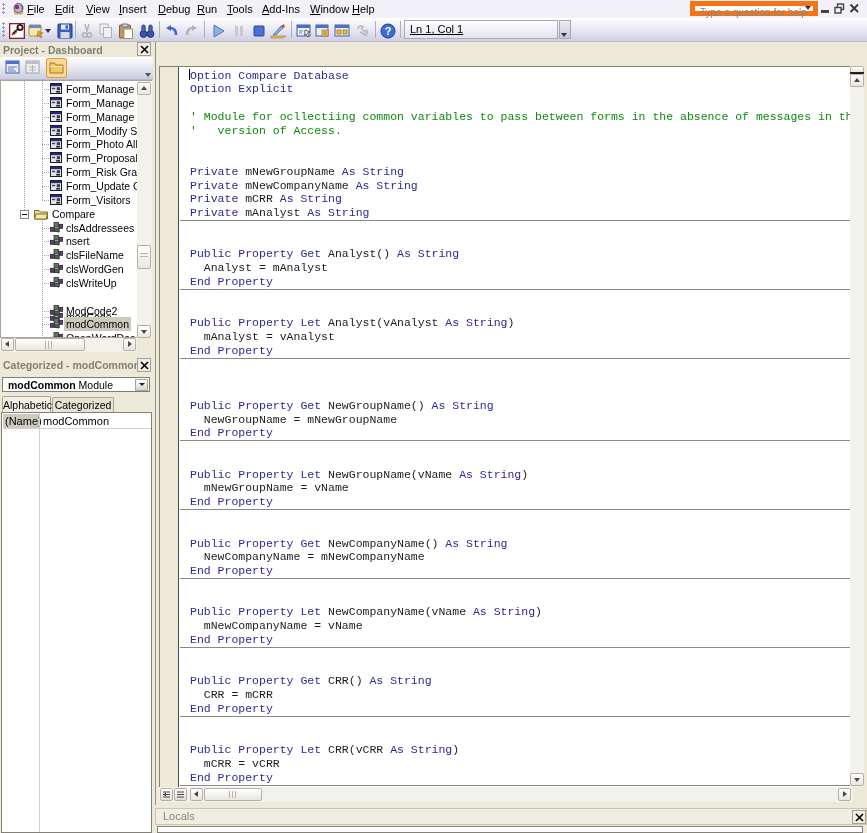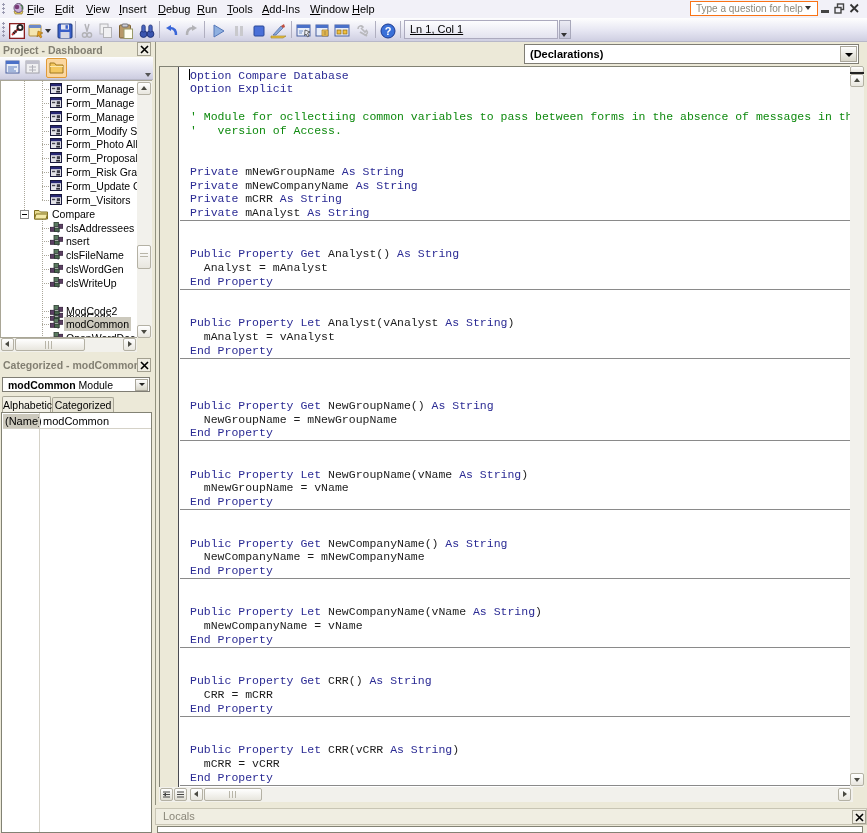--- a/index.html
+++ b/index.html
@@ -49,21 +49,21 @@
   <div class="mi" style="left:27px"><u>F</u>ile</div>
   <div class="mi" style="left:55px"><u>E</u>dit</div>
   <div class="mi" style="left:86px"><u>V</u>iew</div>
   <div class="mi" style="left:119px"><u>I</u>nsert</div>
   <div class="mi" style="left:158px"><u>D</u>ebug</div>
   <div class="mi" style="left:197px"><u>R</u>un</div>
   <div class="mi" style="left:227px"><u>T</u>ools</div>
   <div class="mi" style="left:262px"><u>A</u>dd-Ins</div>
   <div class="mi" style="left:310px"><u>W</u>indow</div>
   <div class="mi" style="left:352px"><u>H</u>elp</div>
-  <div class="abs" style="left:690px;top:1px;width:128px;height:15px;background:#fff;border:1px solid #f97316;color:#8a887c;line-height:14px;padding-left:5px;font-size:10px;">Type a question for help</div>
+  <div class="abs" style="left:690px;top:1px;width:128px;height:15px;background:#fff;border:5px solid #f97316;color:#8a887c;line-height:14px;padding-left:5px;font-size:10px;">Type a question for help</div>
   <div class="arrow" style="left:805px;top:6px;border:3.5px solid transparent;border-top:4px solid #333;"></div>
   <div class="abs" style="left:821px;top:10px;width:8px;height:3px;background:#444;"></div>
   <svg class="abs" style="left:834px;top:3px" width="11" height="11">
       <rect x="3.5" y="1" width="6" height="5.5" fill="none" stroke="#444" stroke-width="1.4"></rect>
       <rect x="1" y="4.5" width="6" height="5.5" fill="#f2f1f8" stroke="#444" stroke-width="1.4"></rect>
     </svg>
   <svg class="abs" style="left:849px;top:3px" width="11" height="11">
       <path d="M1.5 1.5 L9 9 M9 1.5 L1.5 9" stroke="#333" stroke-width="1.8"></path>
     </svg>
 </div>
@@ -466,24 +466,20 @@
   <div class="abs" style="left:52px;top:43px;width:62px;height:15px;background:#e6e3d4;border:1px solid #a9a696;border-bottom:none;border-radius:2px 2px 0 0;text-align:center;line-height:14px;font-size:10.5px;">Categorized</div>
   <div class="abs" style="left:1px;top:58px;width:151px;height:421px;background:#fff;border:1px solid #828274;">
     <div class="abs" style="left:1px;top:1px;width:36px;height:14px;background:#ccc9bd;line-height:14px;padding-left:2px;">(Name)</div>
     <div class="abs" style="left:41px;top:1px;line-height:14px;">modCommon</div>
     <div class="abs" style="left:37px;top:0;width:1px;height:419px;background:#d5d2c8;"></div>
     <div class="abs" style="left:1px;top:15px;width:148px;height:1px;background:#d5d2c8;"></div>
   </div>
 </div>
 
 <div id="codewin" class="abs">
-  <div class="combo" style="left:368px;top:2px;width:335px;">
-    <div class="ctext">(Declarations)</div>
-    <div class="cbtn" style="right:1px;"></div>
-  </div>
   <div id="codearea" class="abs">
     <div id="margin"></div>
     <div id="codetext">
         <pre><span class="k">Option Compare Database</span>
 <span class="k">Option Explicit</span>
 
 <span class="c">' Module for ocllectiing common variables to pass between forms in the absence of messages in the</span>
 <span class="c">'   version of Access.</span>
 
 

